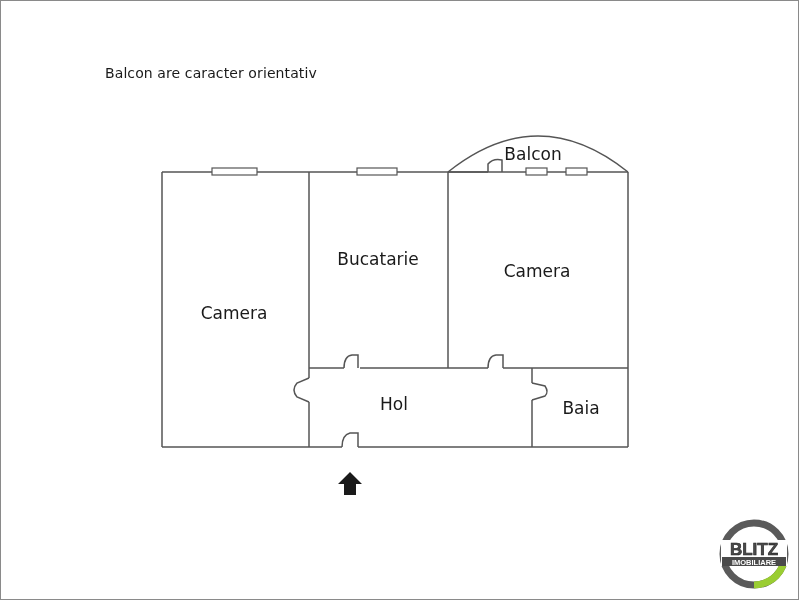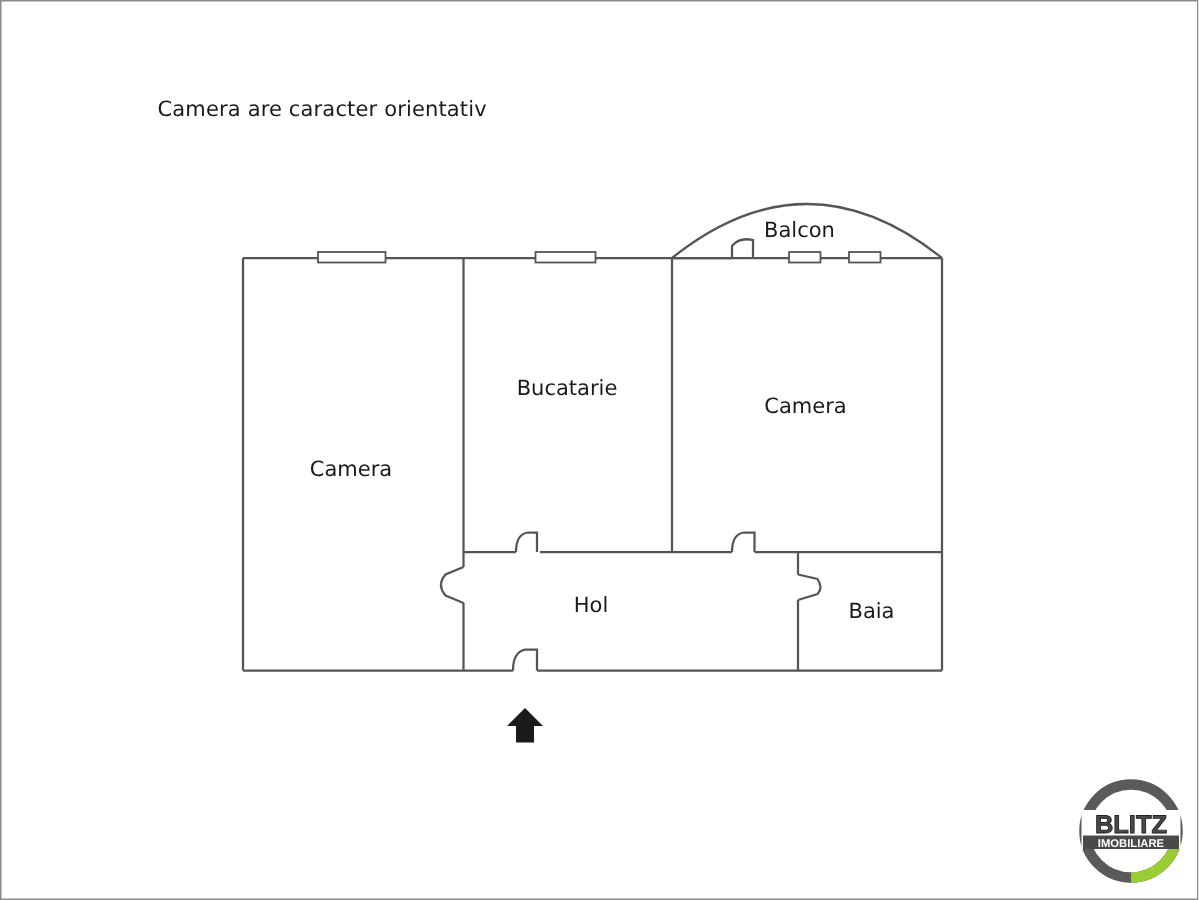--- a/index.html
+++ b/index.html
@@ -1,28 +1,28 @@
 <!DOCTYPE html>
 <html><head>
   <meta charset="utf-8">
   <style>
     html, body { margin: 0; padding: 0; background: #ffffff; }
     body { width: 799px; height: 600px; position: relative; overflow: hidden; font-family: "DejaVu Sans", sans-serif; }
     .frame { position: absolute; left: 0; top: 0; width: 797px; height: 598px; border: 1px solid #8a8a8a; box-sizing: content-box; }
     .caption { position: absolute; left: 105px; top: 65px; font-size: 14px; color: #1a1a1a; letter-spacing: 0.1px; }
     svg.plan { position: absolute; left: 0; top: 0; }
-    .lbl { position: absolute; font-size: 14px; color: #1a1a1a; transform: translate(-50%, -50%); white-space: nowrap; }
+    .lbl { position: absolute; font-size: 17px; color: #1a1a1a; transform: translate(-50%, -50%); white-space: nowrap; }
     .logo { position: absolute; left: 718px; top: 518px; width: 72px; height: 72px; }
   </style>
 </head>
 <body>
 
 <div class="frame"></div>
 
-<div class="caption">Camera are caracter orientativ</div>
+<div class="caption">Balcon are caracter orientativ</div>
 
 <svg class="plan" width="799" height="600" viewBox="0 0 799 600">
   <g fill="none" stroke="#555555" stroke-width="1.5">
 
     <line x1="162" y1="172" x2="448" y2="172"></line>
     <line x1="448" y1="172" x2="628" y2="172"></line>
     <line x1="162" y1="172" x2="162" y2="447"></line>
     <line x1="628" y1="172" x2="628" y2="447"></line>
     <line x1="162" y1="447" x2="342" y2="447"></line>
     <line x1="358" y1="447" x2="628" y2="447"></line>

